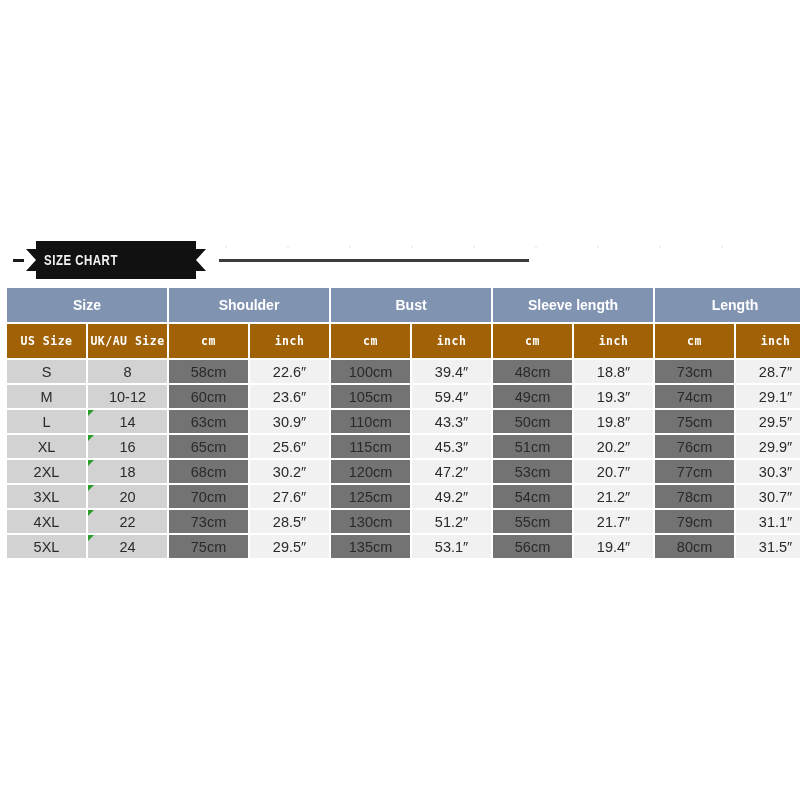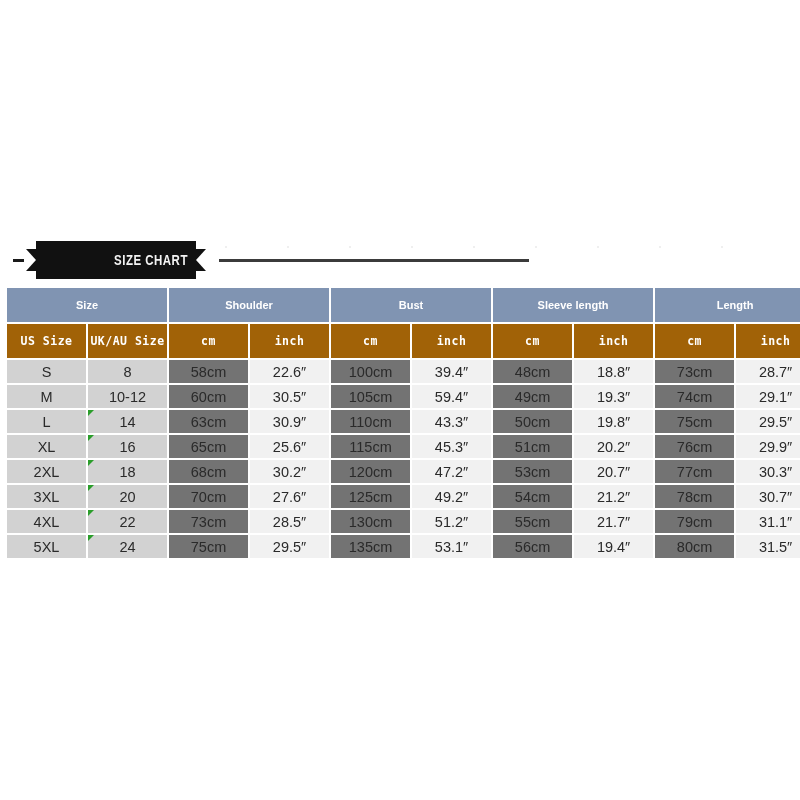--- a/index.html
+++ b/index.html
@@ -53,21 +53,21 @@
   }
   #ribbon-body {
     position: absolute;
     left: 36px;
     top: 1px;
     width: 160px;
     height: 38px;
     background: #111111;
     display: flex;
     align-items: center;
-    justify-content: flex-end;
+    justify-content: flex-start;
   }
   #ribbon-title {
     color: #f3f3f3;
     font-size: 14px;
     font-weight: bold;
     letter-spacing: 0.6px;
     font-family: "Liberation Sans Narrow", "Liberation Sans", sans-serif;
     transform: scaleX(0.82);
     white-space: nowrap;
   }
@@ -99,21 +99,21 @@
   }
   #size-table td, #size-table th {
     padding: 0;
     margin: 0;
     text-align: center;
     vertical-align: middle;
   }
   .grp-head {
     background: #8094b2;
     color: #ffffff;
-    font-size: 11px;
+    font-size: 14px;
     font-weight: bold;
     height: 34px;
     font-family: "Liberation Sans", sans-serif;
   }
   .sub-head {
     background: #a16207;
     color: #ffffff;
     font-size: 11.5px;
     font-weight: bold;
     height: 34px;
@@ -208,21 +208,21 @@
         <td class="cell c-lighter">39.4″</td>
         <td class="cell c-dark">48cm</td>
         <td class="cell c-lighter">18.8″</td>
         <td class="cell c-dark">73cm</td>
         <td class="cell c-lighter">28.7″</td>
       </tr>
       <tr>
         <td class="cell c-light">M</td>
         <td class="cell c-light">10-12</td>
         <td class="cell c-dark">60cm</td>
-        <td class="cell c-lighter">30.5″</td>
+        <td class="cell c-lighter">23.6″</td>
         <td class="cell c-dark">105cm</td>
         <td class="cell c-lighter">59.4″</td>
         <td class="cell c-dark">49cm</td>
         <td class="cell c-lighter">19.3″</td>
         <td class="cell c-dark">74cm</td>
         <td class="cell c-lighter">29.1″</td>
       </tr>
       <tr>
         <td class="cell c-light">L</td>
         <td class="cell c-light">14<span class="flag"></span></td>

